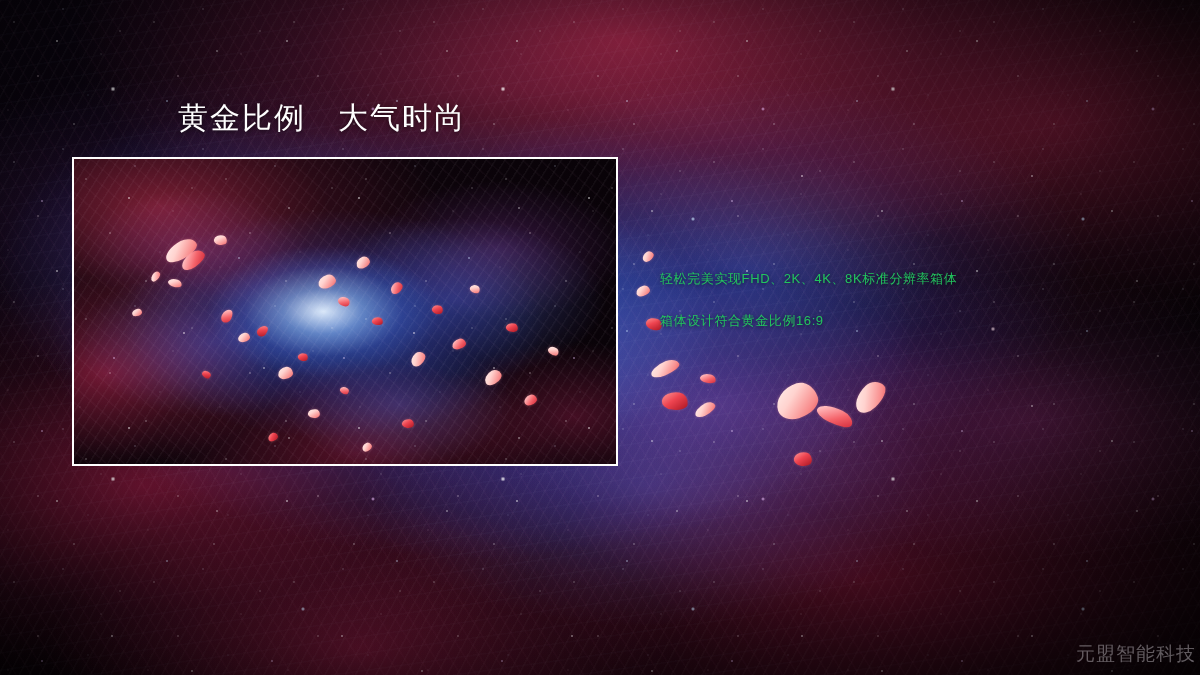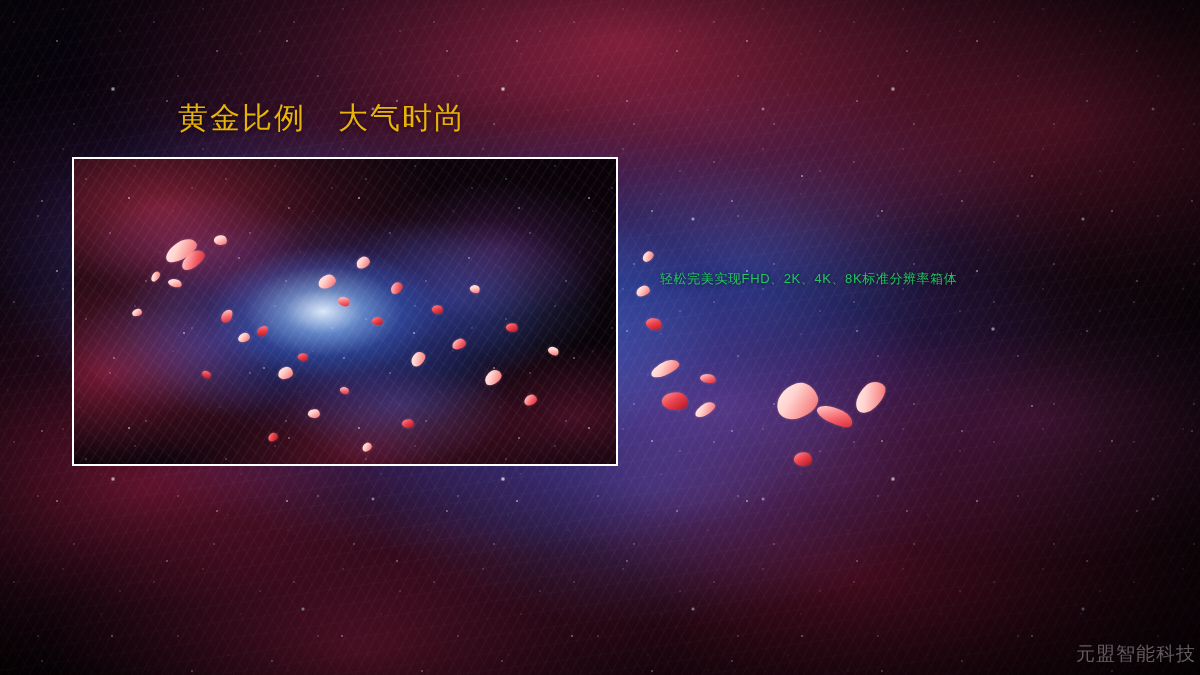--- a/index.html
+++ b/index.html
@@ -194,21 +194,21 @@
     background: linear-gradient(135deg, #ff9f9f 0%, #ee4450 45%, #a7121f 100%);
   }
 
   
   #title {
     position: absolute;
     left: 178px;
     top: 100px;
     font-size: 30px;
     line-height: 1.2;
-    color: #eab308;
+    color: #ffffff;
     letter-spacing: 2px;
     white-space: pre;
     text-shadow: 0 1px 4px rgba(0,0,0,0.55);
   }
   #body-text {
     position: absolute;
     left: 660px;
     top: 258px;
     width: 520px;
   }
@@ -298,17 +298,18 @@
         <div class="petal pale" style="left: 476px; top: 190px; width: 11px; height: 8px; transform: rotate(36deg);"></div>
         <div class="petal deep" style="left: 330px; top: 262px; width: 12px; height: 9px; transform: rotate(10deg);"></div>
         <div class="petal pale" style="left: 290px; top: 286px; width: 10px; height: 8px; transform: rotate(-26deg);"></div>
         <div class="petal deep" style="left: 130px; top: 214px; width: 9px; height: 7px; transform: rotate(44deg);"></div>
         <div class="petal pale" style="left: 60px; top: 152px; width: 10px; height: 7px; transform: rotate(-8deg);"></div>
       </div>
   </div>
 
   <div id="body-text">
     <div class="line">轻松完美实现FHD、2K、4K、8K标准分辨率箱体</div>
+    <div class="line">箱体设计符合黄金比例16:9</div>
   </div>
 
   <div id="watermark">元盟智能科技</div>
 
 </div>
 
 </body></html>

